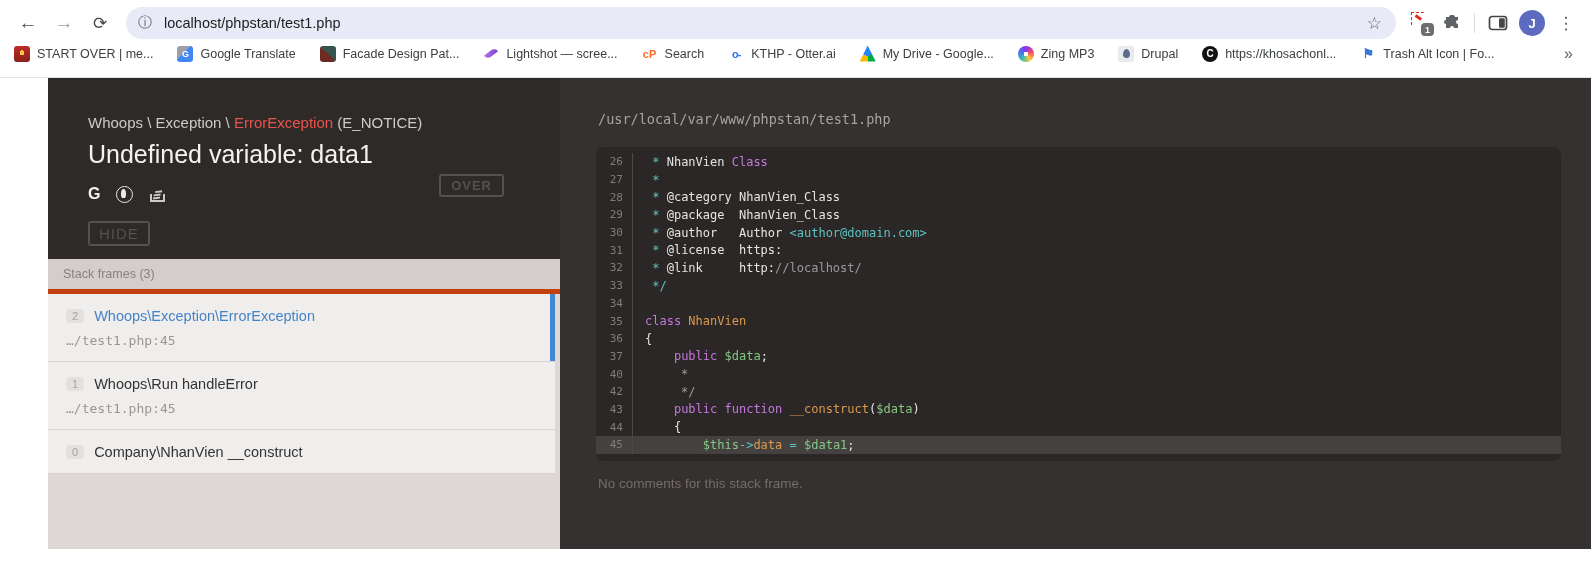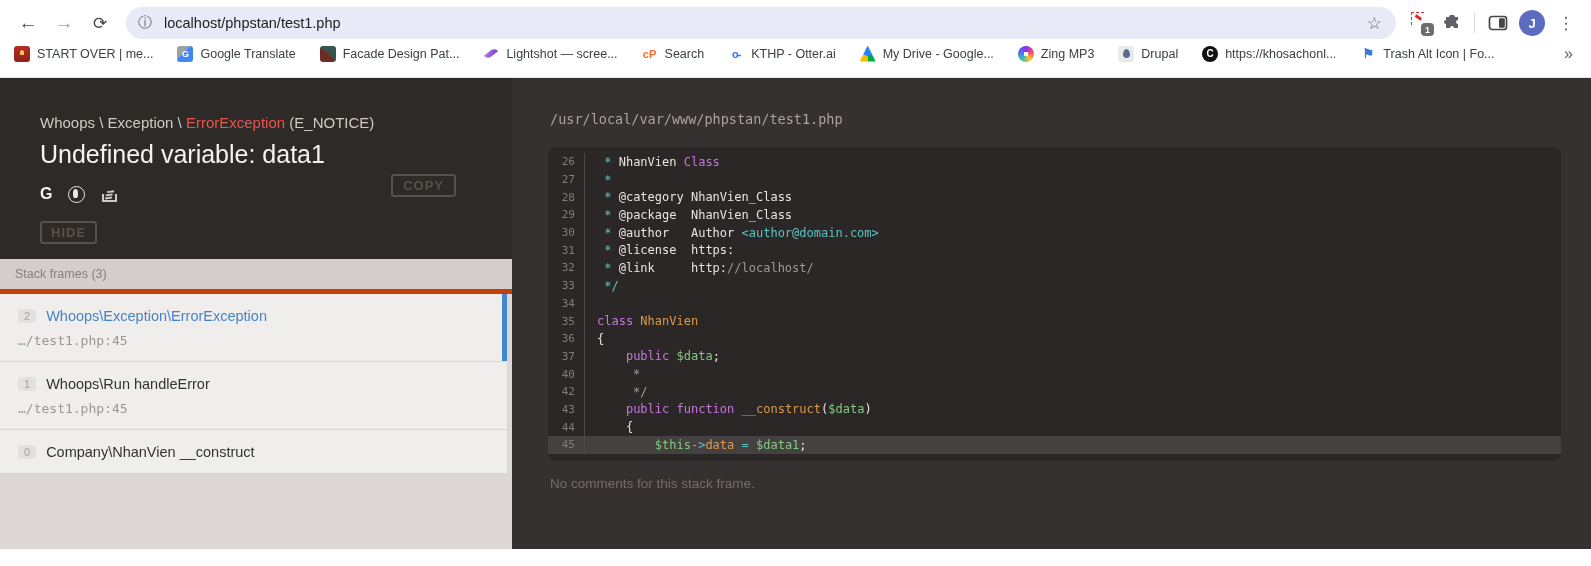--- a/index.html
+++ b/index.html
@@ -48,41 +48,41 @@
   .fav-zing { border-radius:50%;
               background:radial-gradient(circle, #ffffff 0 2.5px, rgba(0,0,0,0) 2.5px),
                          conic-gradient(#8b2ff0,#ee4f64,#ffc53d,#35c3a9,#4f71f2,#8b2ff0); }
   .fav-drupal { background:#e8eaed; }
   .fav-drupal::before { content:""; width:7px; height:9px; background:#5b6b8c; border-radius:50% 50% 50% 50% / 62% 62% 38% 38%; }
   .fav-dark-circle { background:#111; border-radius:50%; font-size:10px; }
   .fav-flag { background:none; color:#3a78d6; font-size:13px; }
   .bm-overflow { margin-left:auto; color:#5f6368; font-size:16px; cursor:pointer; }
 
   
-  .page { display:flex; height:471px; }
+  .page { display:flex; height:471px;padding-left:48px; }
   .left-panel { width:512px; flex:none; display:flex; flex-direction:column; background:#ddd8d6; }
   .exc-header { height:181px; background:#2d2a28; padding:36px 26px 0 40px; position:relative; flex:none; }
   .exc-breadcrumb { font-size:15px; color:#cfcac5; }
   .exc-class { color:#e9544f; }
   .exc-message { font-size:25px; color:#f5f3f1; font-weight:500; margin-top:9px; }
   .exc-tools { display:flex; align-items:center; gap:16px; margin-top:16px; }
   .g-icon { color:#f2f2f2; font-weight:bold; font-size:16px; cursor:pointer; }
   .duck-icon { width:17px; height:17px; border:1.6px solid #e9e9e9; border-radius:50%; position:relative; cursor:pointer; }
   .duck-icon::before { content:""; position:absolute; left:4px; top:2px; width:5px; height:9px; background:#e9e9e9;
                        border-radius:50% 50% 40% 40%; }
   .so-icon { width:15px; height:15px; position:relative; cursor:pointer; }
   .so-icon::before { content:""; position:absolute; left:1px; bottom:0; width:11px; height:6px;
                      border:2px solid #c9c9c9; border-top:none; }
   .so-icon::after { content:""; position:absolute; left:4px; bottom:3px; width:7px; height:2px; background:#c9c9c9;
                     box-shadow:1px -3px 0 #c9c9c9, 3px -6px 0 #c9c9c9; transform:rotate(-8deg); }
   .copy-btn { position:absolute; right:56px; top:96px; border:2px solid #56514d; color:#56514d; background:none;
               font-family:"Liberation Sans",sans-serif; font-size:13px; font-weight:bold; letter-spacing:1px;
               padding:2px 10px; border-radius:3px; cursor:pointer; }
   .hide-btn { display:inline-block; margin-top:18px; border:2px solid #56514d; color:#56514d;
-              font-size:13px; font-weight:bold; letter-spacing:1px; padding:2px 9px; border-radius:3px; cursor:pointer; }
+              font-size:15px; font-weight:normal; letter-spacing:1px; padding:2px 9px; border-radius:3px; cursor:pointer; }
   .frames-bar { height:35px; background:#d3cdcb; color:#87817e; font-size:12.5px; display:flex; align-items:center;
                 padding-left:15px; flex:none; border-bottom:5px solid #c2410c; }
   .frames-list { flex:1; }
   .frame { background:#f0eeed; border-bottom:1px solid #d9d4d2; padding:14px 18px 13px 18px; margin-right:5px; cursor:pointer; }
   .frame.active { box-shadow:inset -5px 0 0 0 #4288ce; }
   .frame-top { display:flex; align-items:center; gap:10px; }
   .frame-index { background:#e4e0de; color:#a8a29e; font-size:11px; border-radius:4px; padding:1px 6px; }
   .frame-name { font-size:14.5px; color:#333; }
   .frame.active .frame-name { color:#4583c7; }
   .frame-path { font-family:"DejaVu Sans Mono", monospace; font-size:13px; color:#9c9691; margin-top:9px; }
@@ -187,21 +187,21 @@
 
   <div class="left-panel">
     <div class="exc-header">
       <div class="exc-breadcrumb"><span>Whoops \ Exception \ </span><span class="exc-class">ErrorException</span><span> (E_NOTICE)</span></div>
       <div class="exc-message">Undefined variable: data1</div>
       <div class="exc-tools">
         <span class="g-icon">G</span>
         <span class="duck-icon"></span>
         <span class="so-icon"></span>
       </div>
-      <button class="copy-btn">COPY</button>
+      <button class="copy-btn">OVER</button>
       <div><span class="hide-btn">HIDE</span></div>
     </div>
     <div class="frames-bar">Stack frames (3)</div>
     <div class="frames-list">
         <div class="frame active">
           <div class="frame-top">
             <span class="frame-index">2</span>
             <span class="frame-name">Whoops\Exception\ErrorException</span>
           </div>
           <div class="frame-path">…/test1.php:45</div>

